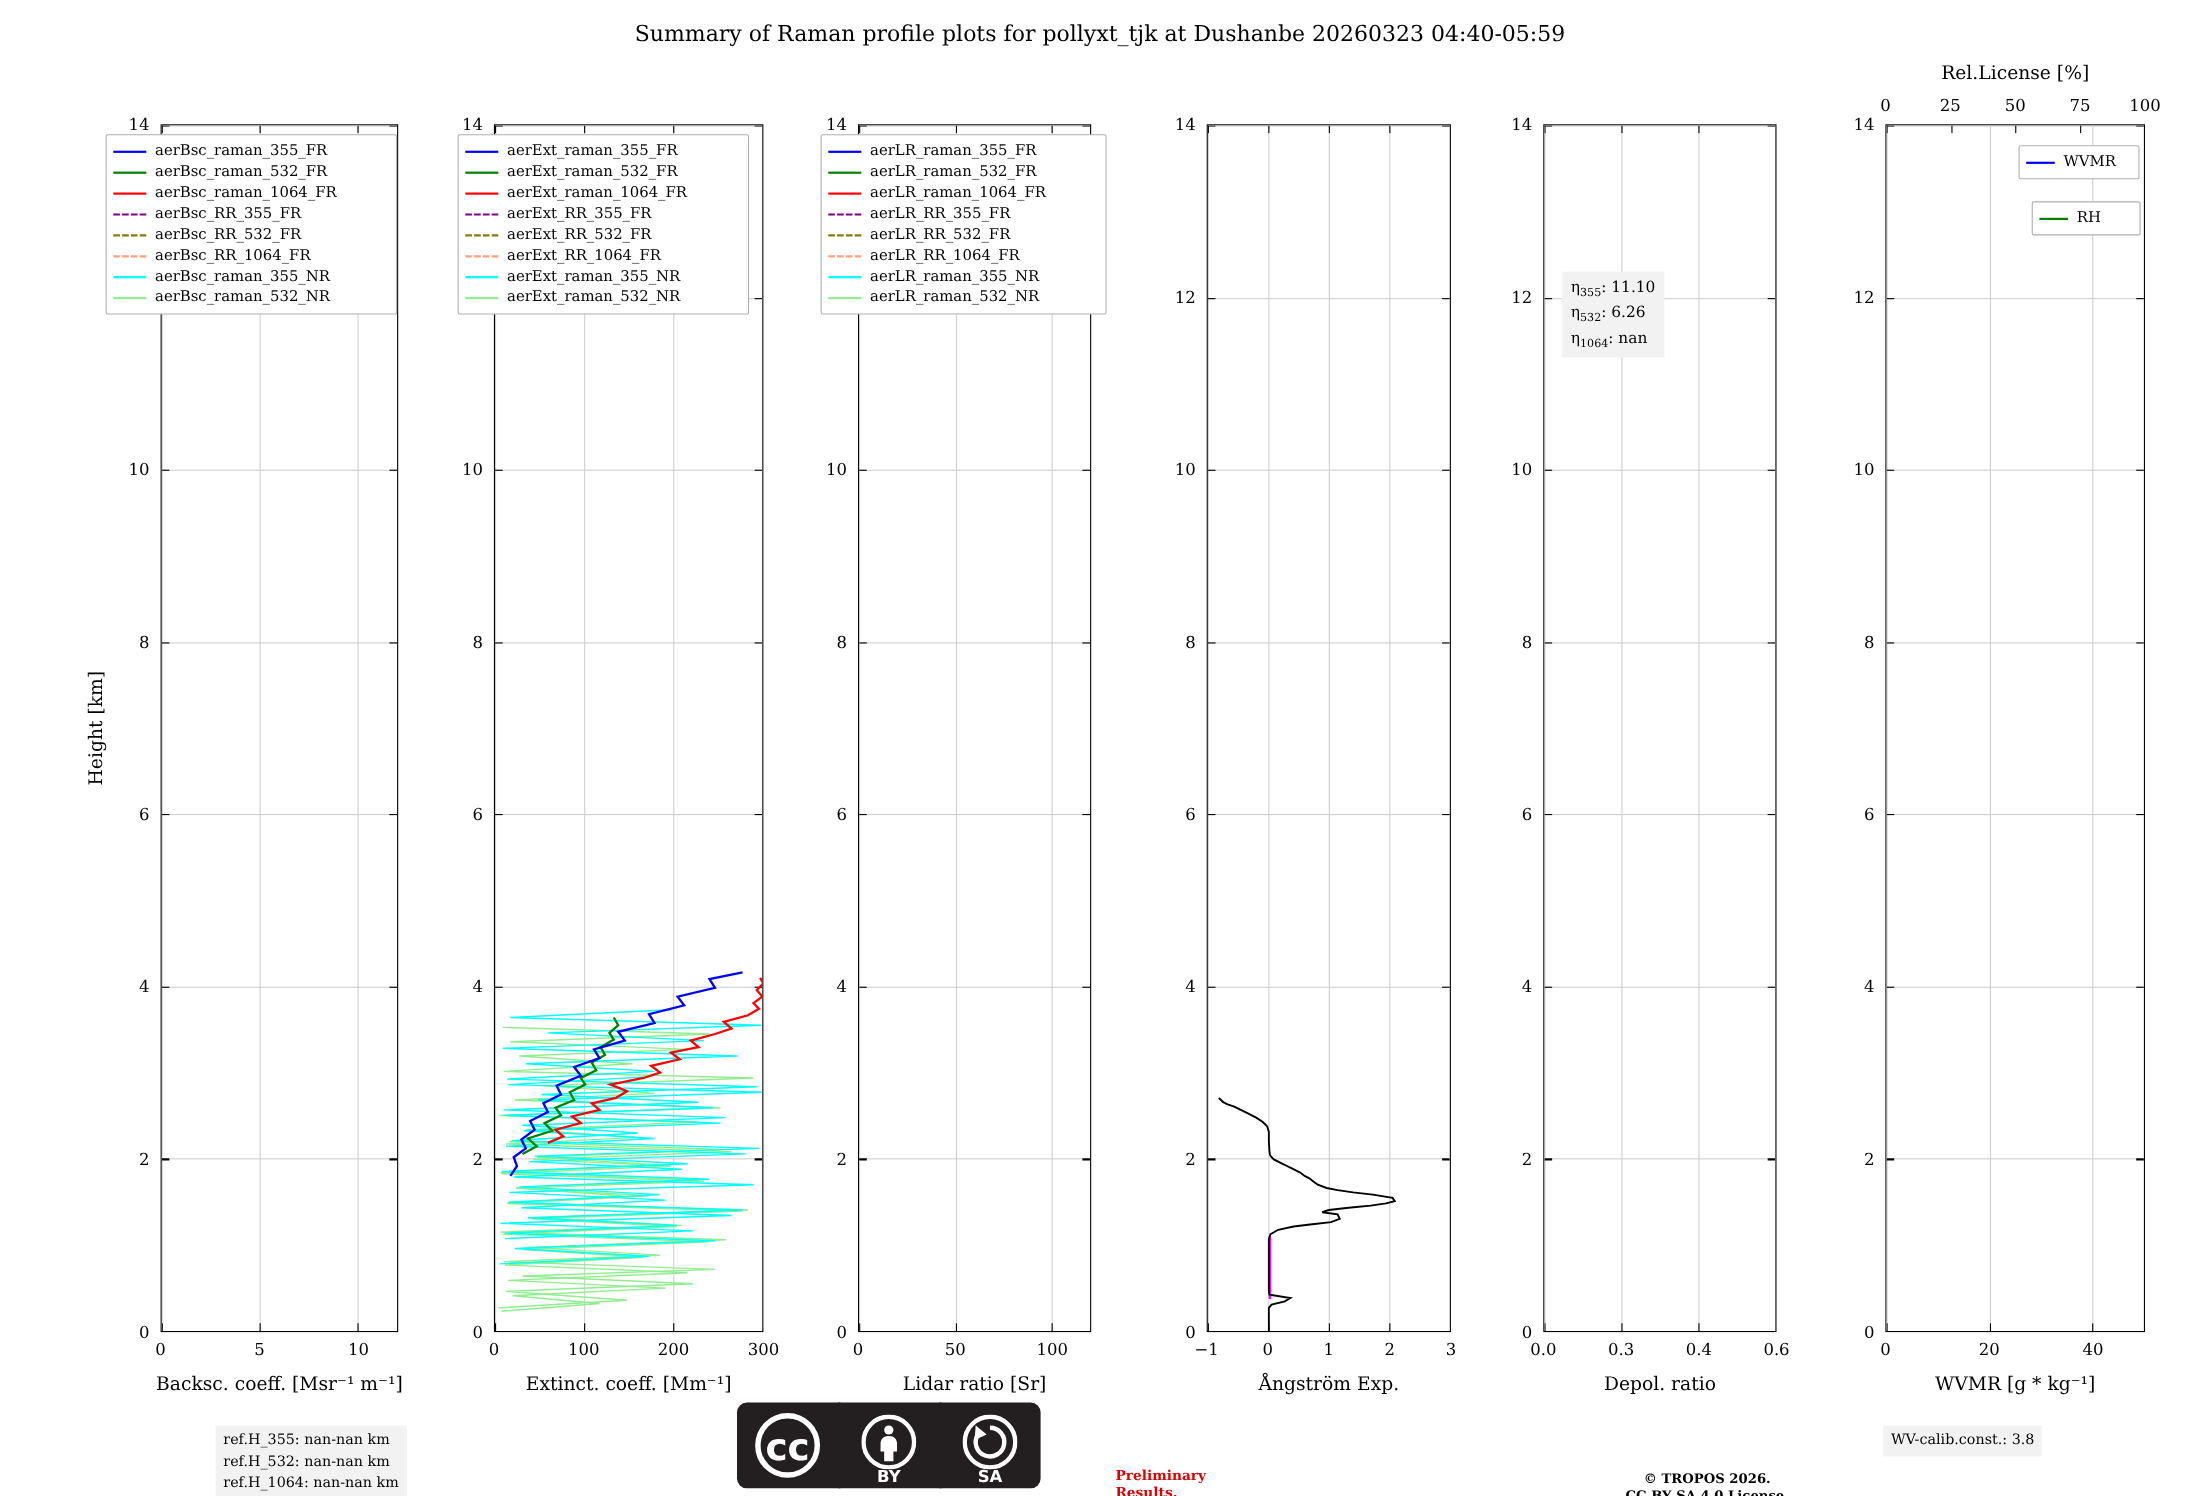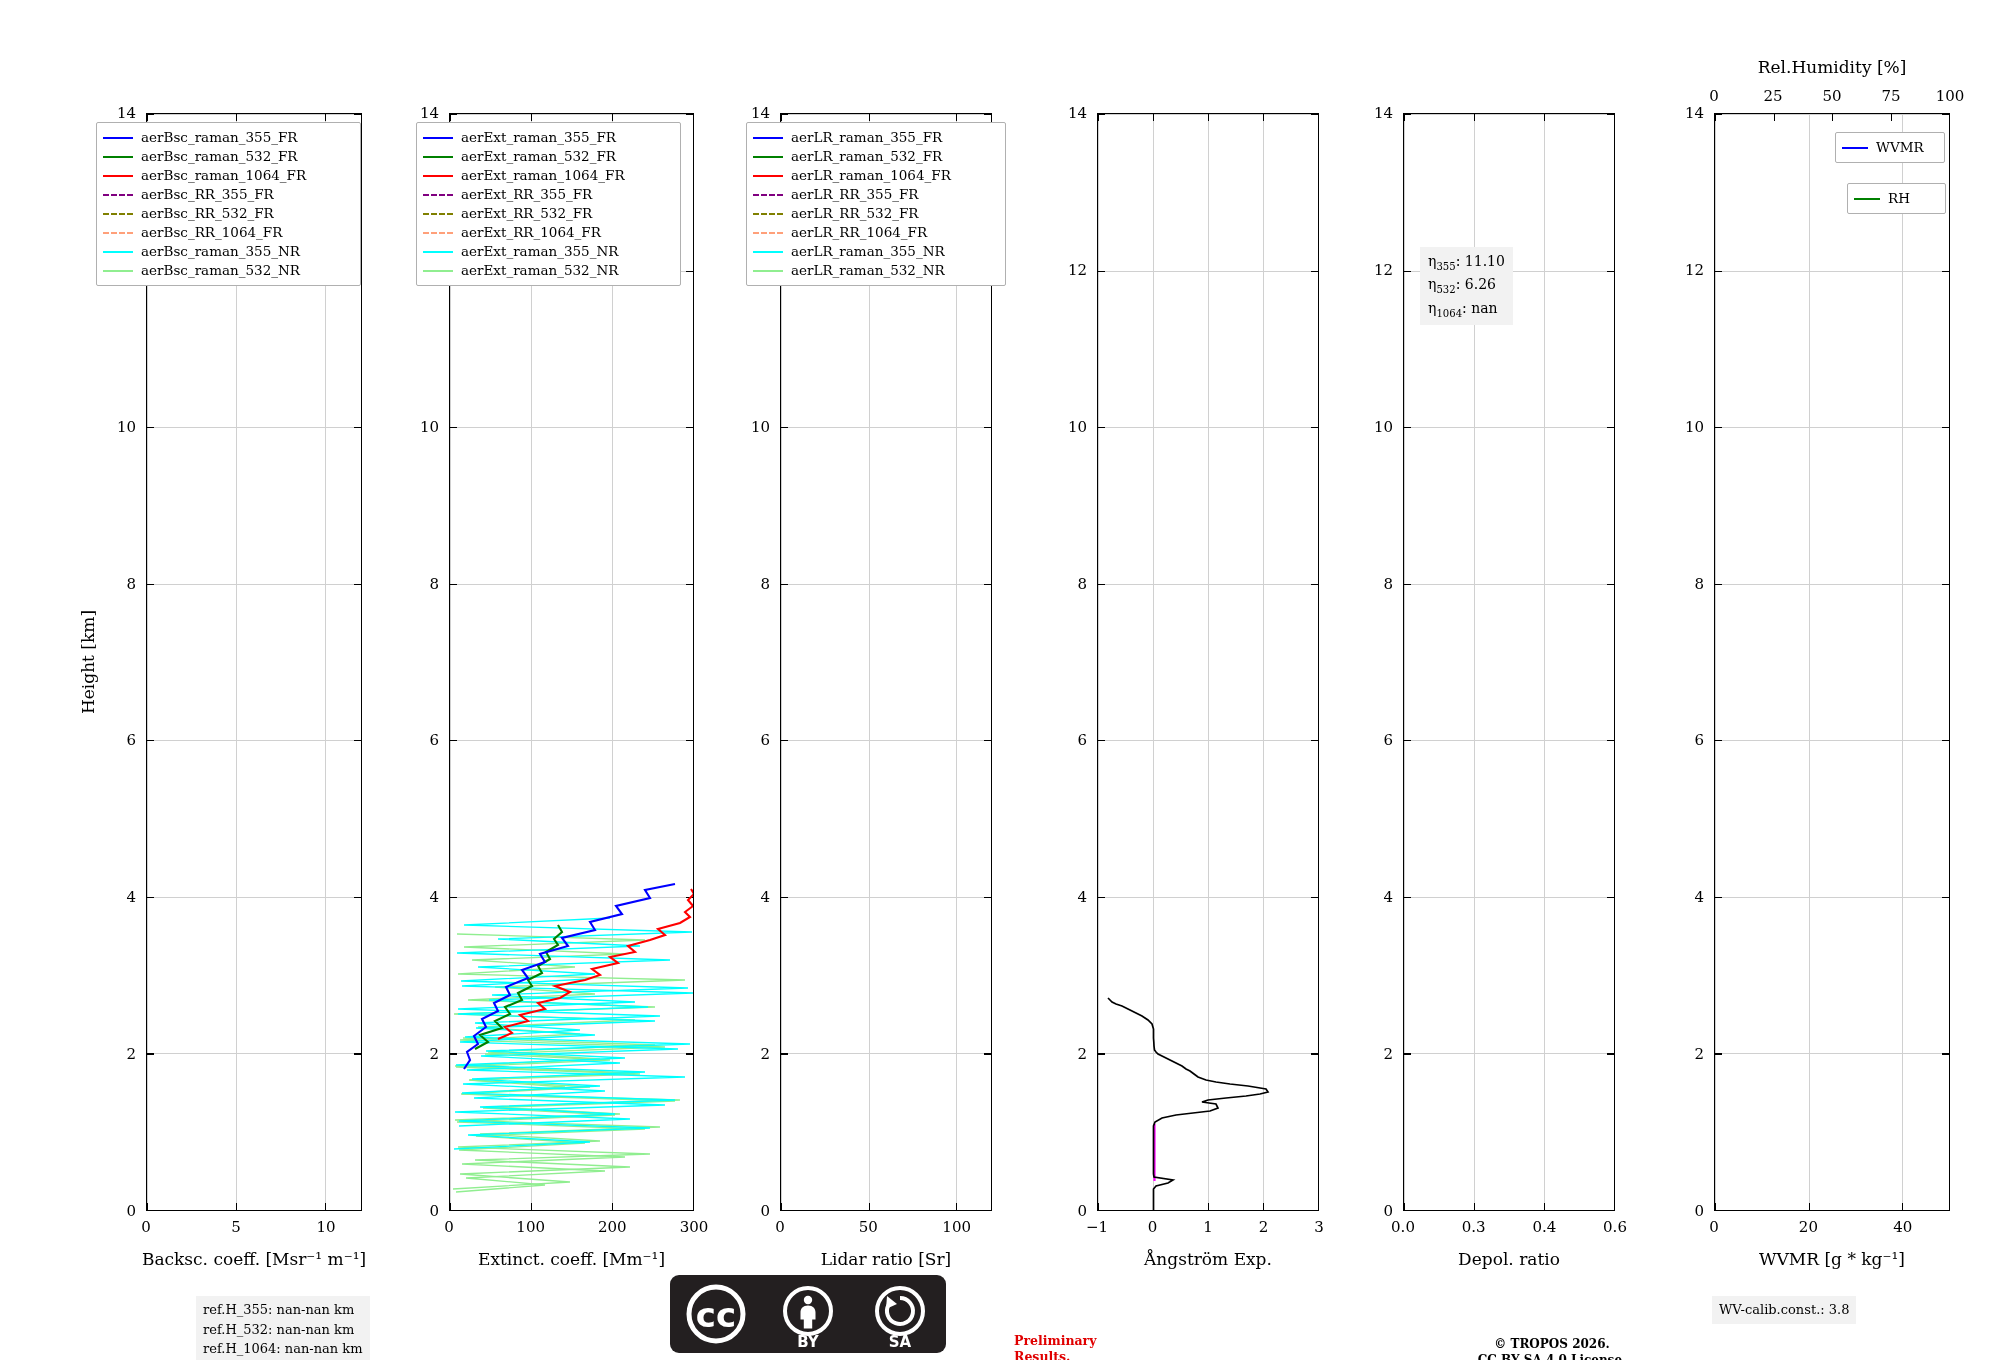--- a/index.html
+++ b/index.html
@@ -228,20 +228,21 @@
     font-size: 15px;
     position: absolute;
     bottom: 2px;
   }
 </style>
 </head>
 <body>
 
 <div class="figure">
 
+  <div class="suptitle">Summary of Raman profile plots for pollyxt_tjk at Dushanbe 20260323 04:40-05:59</div>
 
   <div class="panel" style="left:146px; top:113px; width:216px; height:1098px;">
     <div class="axes">
 
       <div class="gridline-h" style="top:0%"></div>
       <div class="gridline-h" style="top:14.286%"></div>
       <div class="gridline-h" style="top:28.571%"></div>
       <div class="gridline-h" style="top:42.857%"></div>
       <div class="gridline-h" style="top:57.143%"></div>
       <div class="gridline-h" style="top:71.429%"></div>
@@ -561,21 +562,21 @@
       <div class="tick-x-in-top" style="left:50%"></div>
       <div class="tick-x-in-top" style="left:75%"></div>
       <div class="tick-x-in-top" style="left:100%"></div>
     </div>
 
     <div class="xlabel-txt-top" style="left:0%; top:-8px;">0</div>
     <div class="xlabel-txt-top" style="left:25%; top:-8px;">25</div>
     <div class="xlabel-txt-top" style="left:50%; top:-8px;">50</div>
     <div class="xlabel-txt-top" style="left:75%; top:-8px;">75</div>
     <div class="xlabel-txt-top" style="left:100%; top:-8px;">100</div>
-    <div class="axis-title-top" style="left:50%; top:-36px;">Rel.Humidity [%]</div>
+    <div class="axis-title-top" style="left:50%; top:-36px;">Rel.License [%]</div>
 
     <div class="ylabel-txt" style="left:-10px; top:0%;">14</div>
     <div class="ylabel-txt" style="left:-10px; top:14.286%;">12</div>
     <div class="ylabel-txt" style="left:-10px; top:28.571%;">10</div>
     <div class="ylabel-txt" style="left:-10px; top:42.857%;">8</div>
     <div class="ylabel-txt" style="left:-10px; top:57.143%;">6</div>
     <div class="ylabel-txt" style="left:-10px; top:71.429%;">4</div>
     <div class="ylabel-txt" style="left:-10px; top:85.714%;">2</div>
     <div class="ylabel-txt" style="left:-10px; top:100%;">0</div>
     <div class="xlabel-txt" style="left:0%; top:calc(100% + 7px);">0</div>

